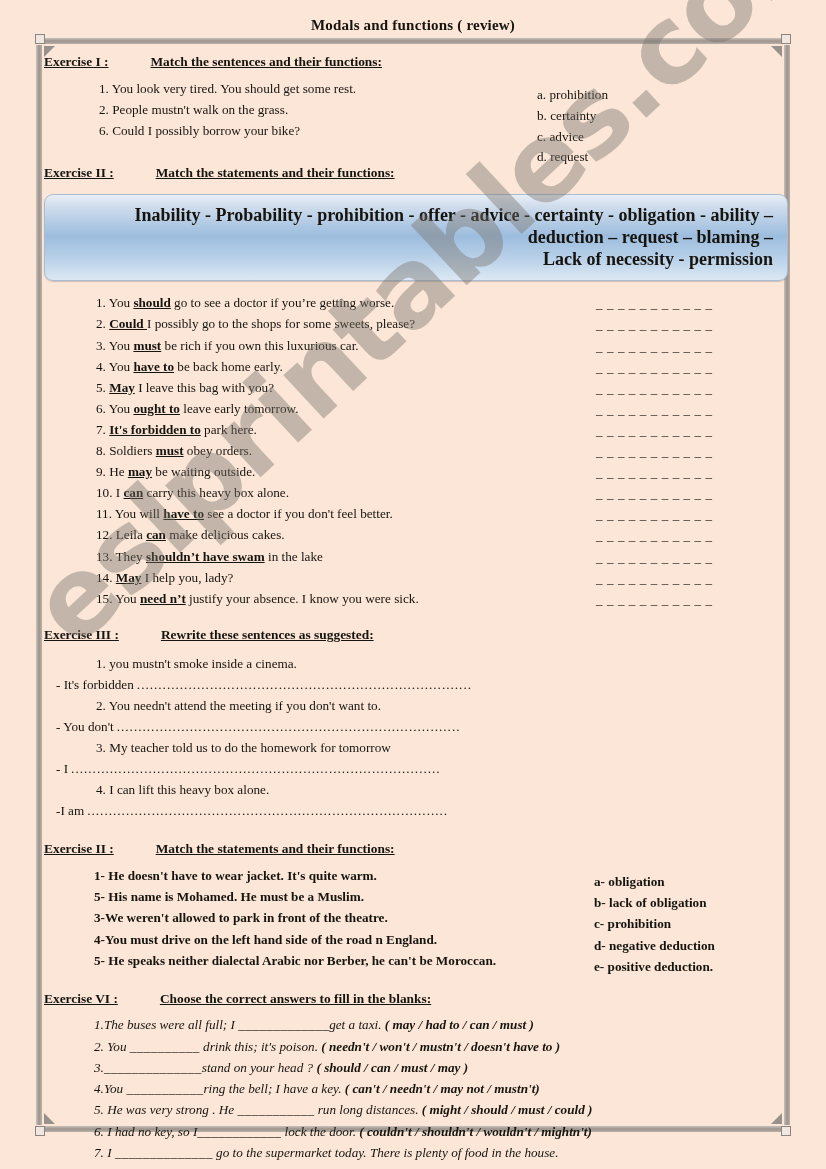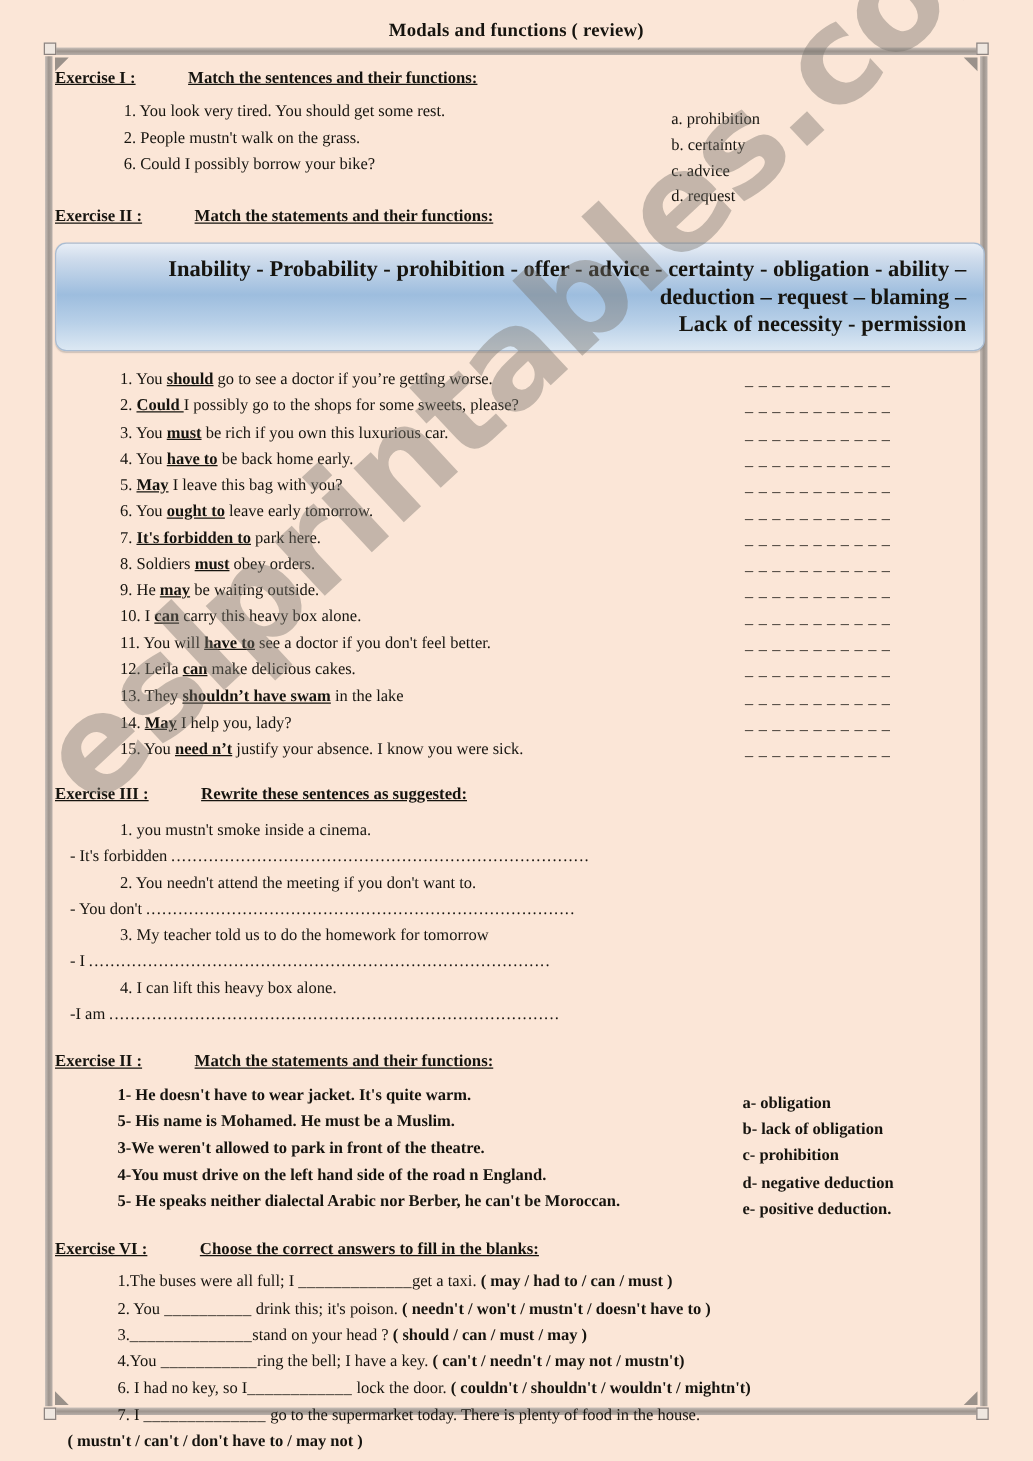--- a/index.html
+++ b/index.html
@@ -233,21 +233,21 @@
   }
   .ex2b-opts .opt {
     line-height: 21.3px;
     white-space: nowrap;
     font-weight: bold;
   }
 
   
   .ex6-wrap { margin-top: 20px; }
   .ex6-items { margin-top: 7px; }
-  .ex6-row { padding-left: 50px; line-height: 21.3px; white-space: nowrap; }
+  .ex6-row { padding-left: 50px; line-height: 21.3px; white-space: nowrap; font-style: italic; }
   .ex6-row.nopad { padding-left: 10px; }
   .ex6-row .choices { font-weight: bold; }
   .ex6-row .gap { letter-spacing: 0.4px; }
 </style>
 </head>
 <body>
 
 <div class="doc-title">Modals and functions ( review)</div>
 
 <div class="frame">
@@ -433,20 +433,21 @@
   <section class="ex6-wrap">
     <div class="ex-head">
       <span class="ex-label">Exercise VI :</span>
       <span class="ex-instr">Choose the correct answers to fill in the blanks:</span>
     </div>
     <div class="ex6-items" id="ex6-items">
         <div class="ex6-row"><span>1.The buses were all full; I </span><span class="gap">_____________</span><span>get a taxi.  </span><span class="choices">( may / had to / can / must )</span></div>
         <div class="ex6-row"><span>2. You </span><span class="gap">__________</span><span> drink this; it's poison.  </span><span class="choices">( needn't / won't / mustn't / doesn't have to )</span></div>
         <div class="ex6-row"><span>3.</span><span class="gap">______________</span><span>stand on your head ?   </span><span class="choices">( should / can / must / may )</span></div>
         <div class="ex6-row"><span>4.You </span><span class="gap">___________</span><span>ring the bell; I have a key.   </span><span class="choices">( can't / needn't / may not / mustn't)</span></div>
+        <div class="ex6-row"><span>5. He was very strong . He </span><span class="gap">___________</span><span> run long distances.  </span><span class="choices">( might / should / must / could )</span></div>
         <div class="ex6-row"><span>6. I had no key, so I</span><span class="gap">____________</span><span> lock the door.     </span><span class="choices">( couldn't / shouldn't / wouldn't / mightn't)</span></div>
         <div class="ex6-row"><span>7. I </span><span class="gap">______________</span><span> go to the supermarket today. There is plenty of food in the house.</span></div>
         <div class="ex6-row nopad"><span class="choices">( mustn't / can't / don't have to / may not )</span></div>
       </div>
   </section>
 
 </div>
 
 <div class="watermark">
   <div class="watermark-text">eslprintables.com</div>

